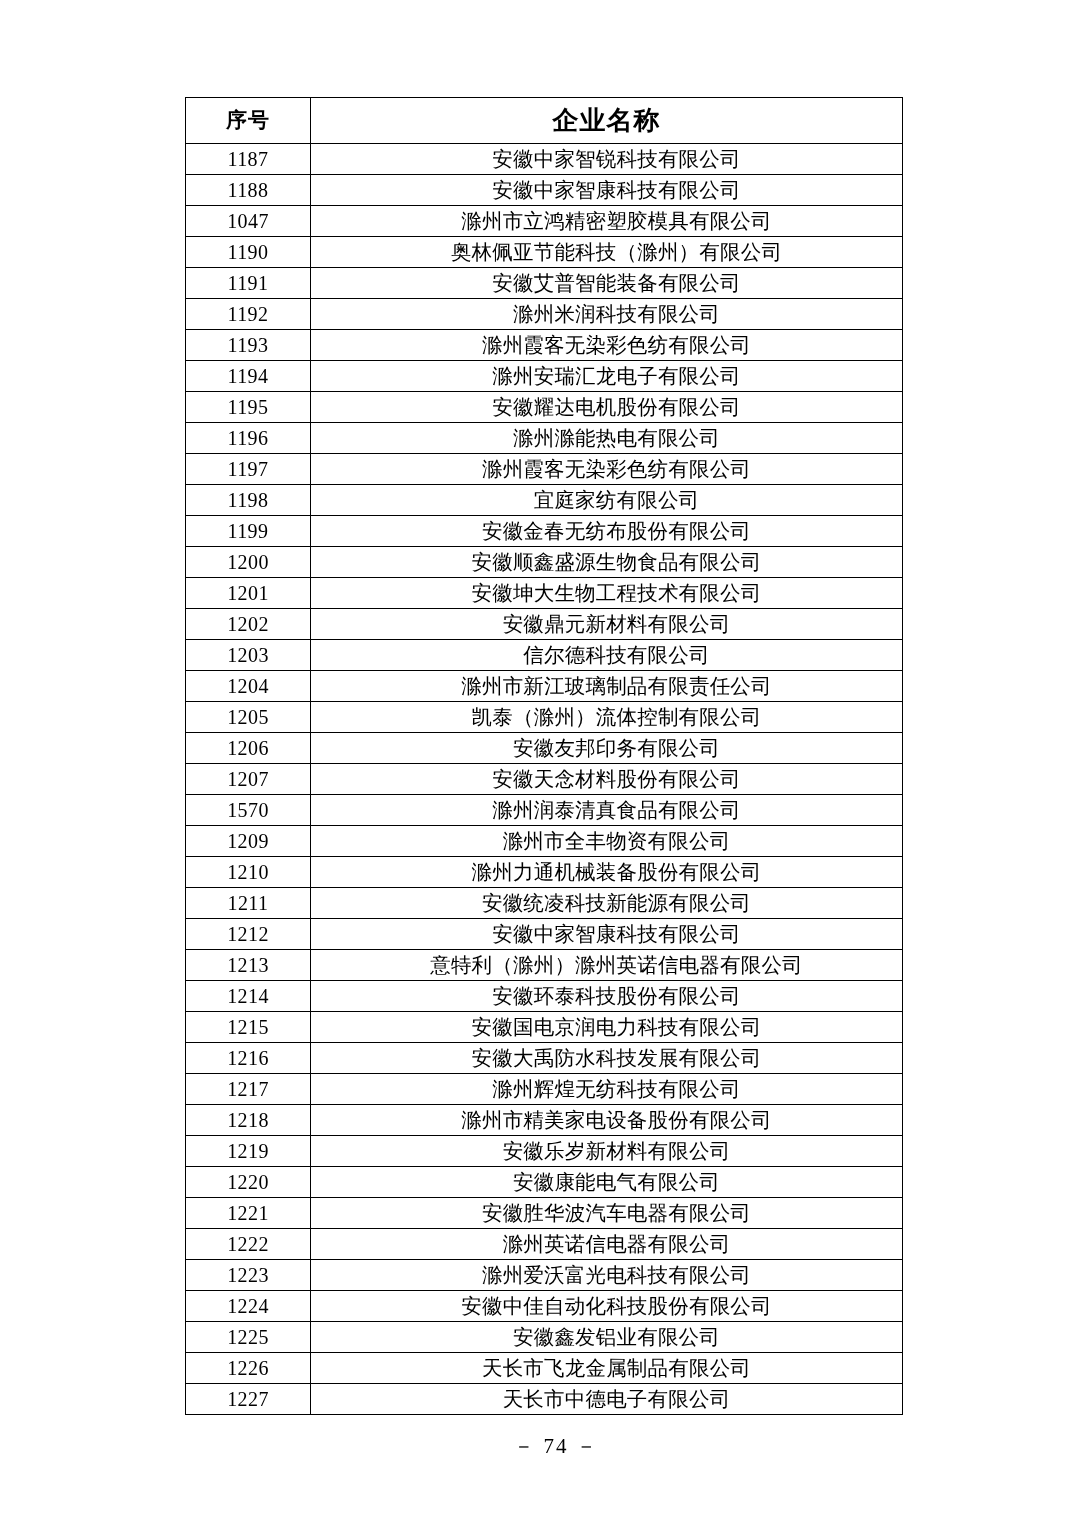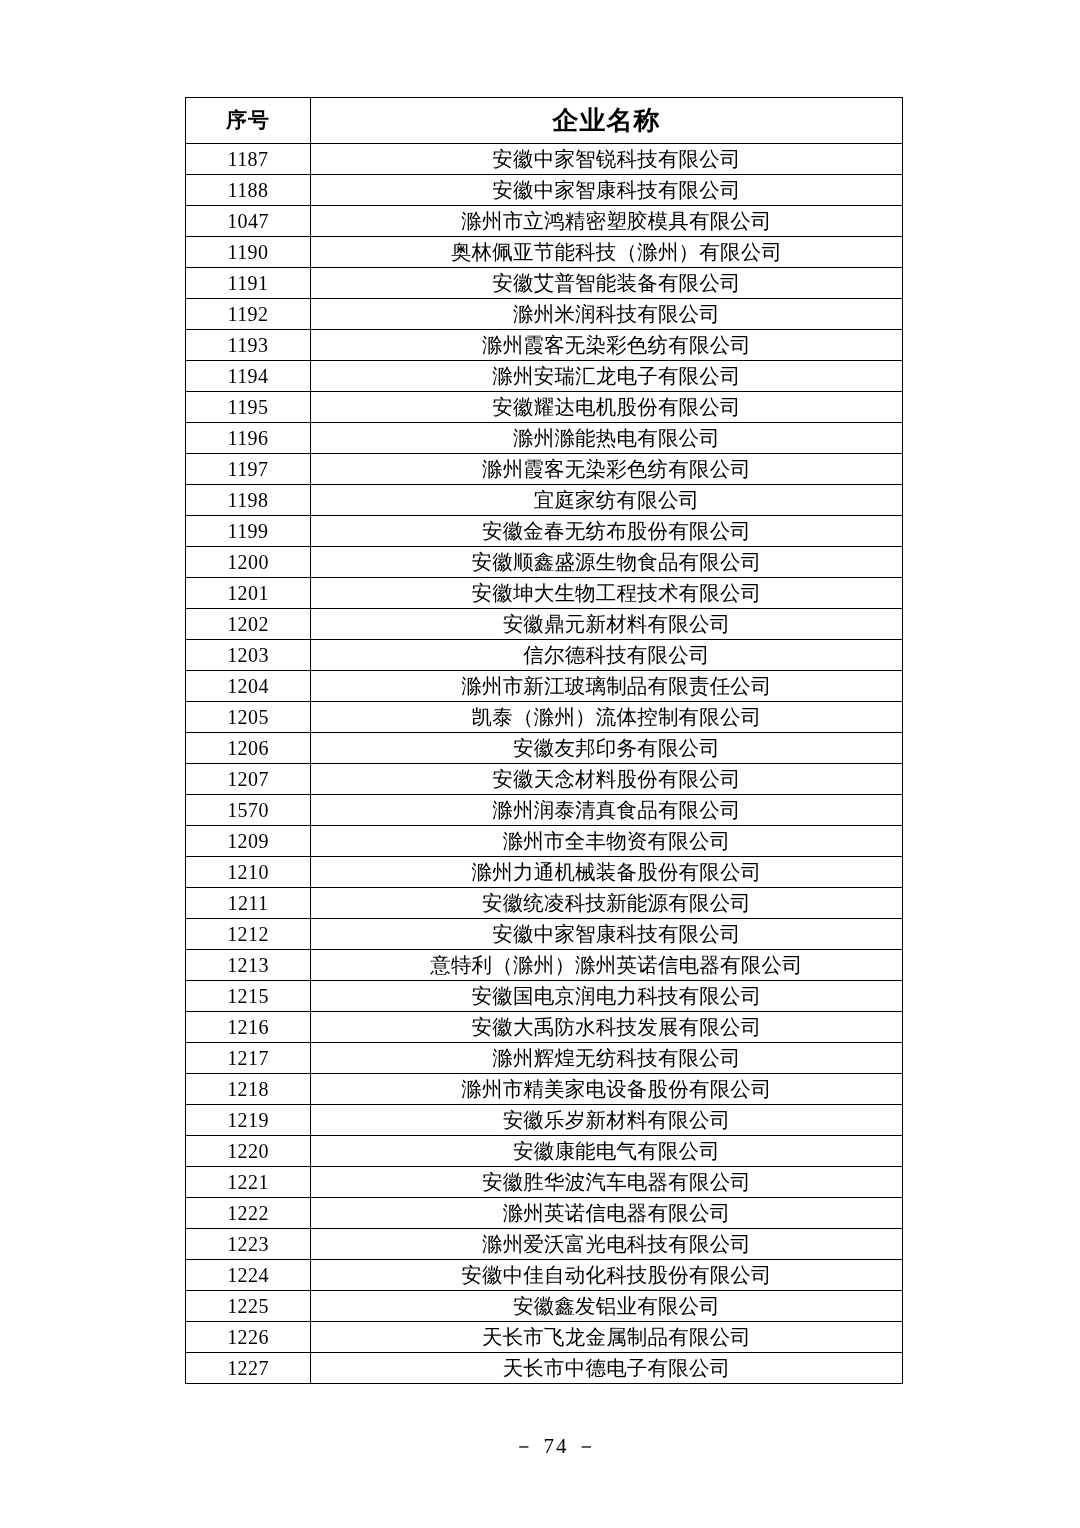--- a/index.html
+++ b/index.html
@@ -196,20 +196,24 @@
           </tr>
           <tr>
             <td class="idx">1212</td>
             <td class="name">安徽中家智康科技有限公司</td>
           </tr>
           <tr>
             <td class="idx">1213</td>
             <td class="name">意特利（滁州）滁州英诺信电器有限公司</td>
           </tr>
           <tr>
+            <td class="idx">1214</td>
+            <td class="name">安徽环泰科技股份有限公司</td>
+          </tr>
+          <tr>
             <td class="idx">1215</td>
             <td class="name">安徽国电京润电力科技有限公司</td>
           </tr>
           <tr>
             <td class="idx">1216</td>
             <td class="name">安徽大禹防水科技发展有限公司</td>
           </tr>
           <tr>
             <td class="idx">1217</td>
             <td class="name">滁州辉煌无纺科技有限公司</td>

